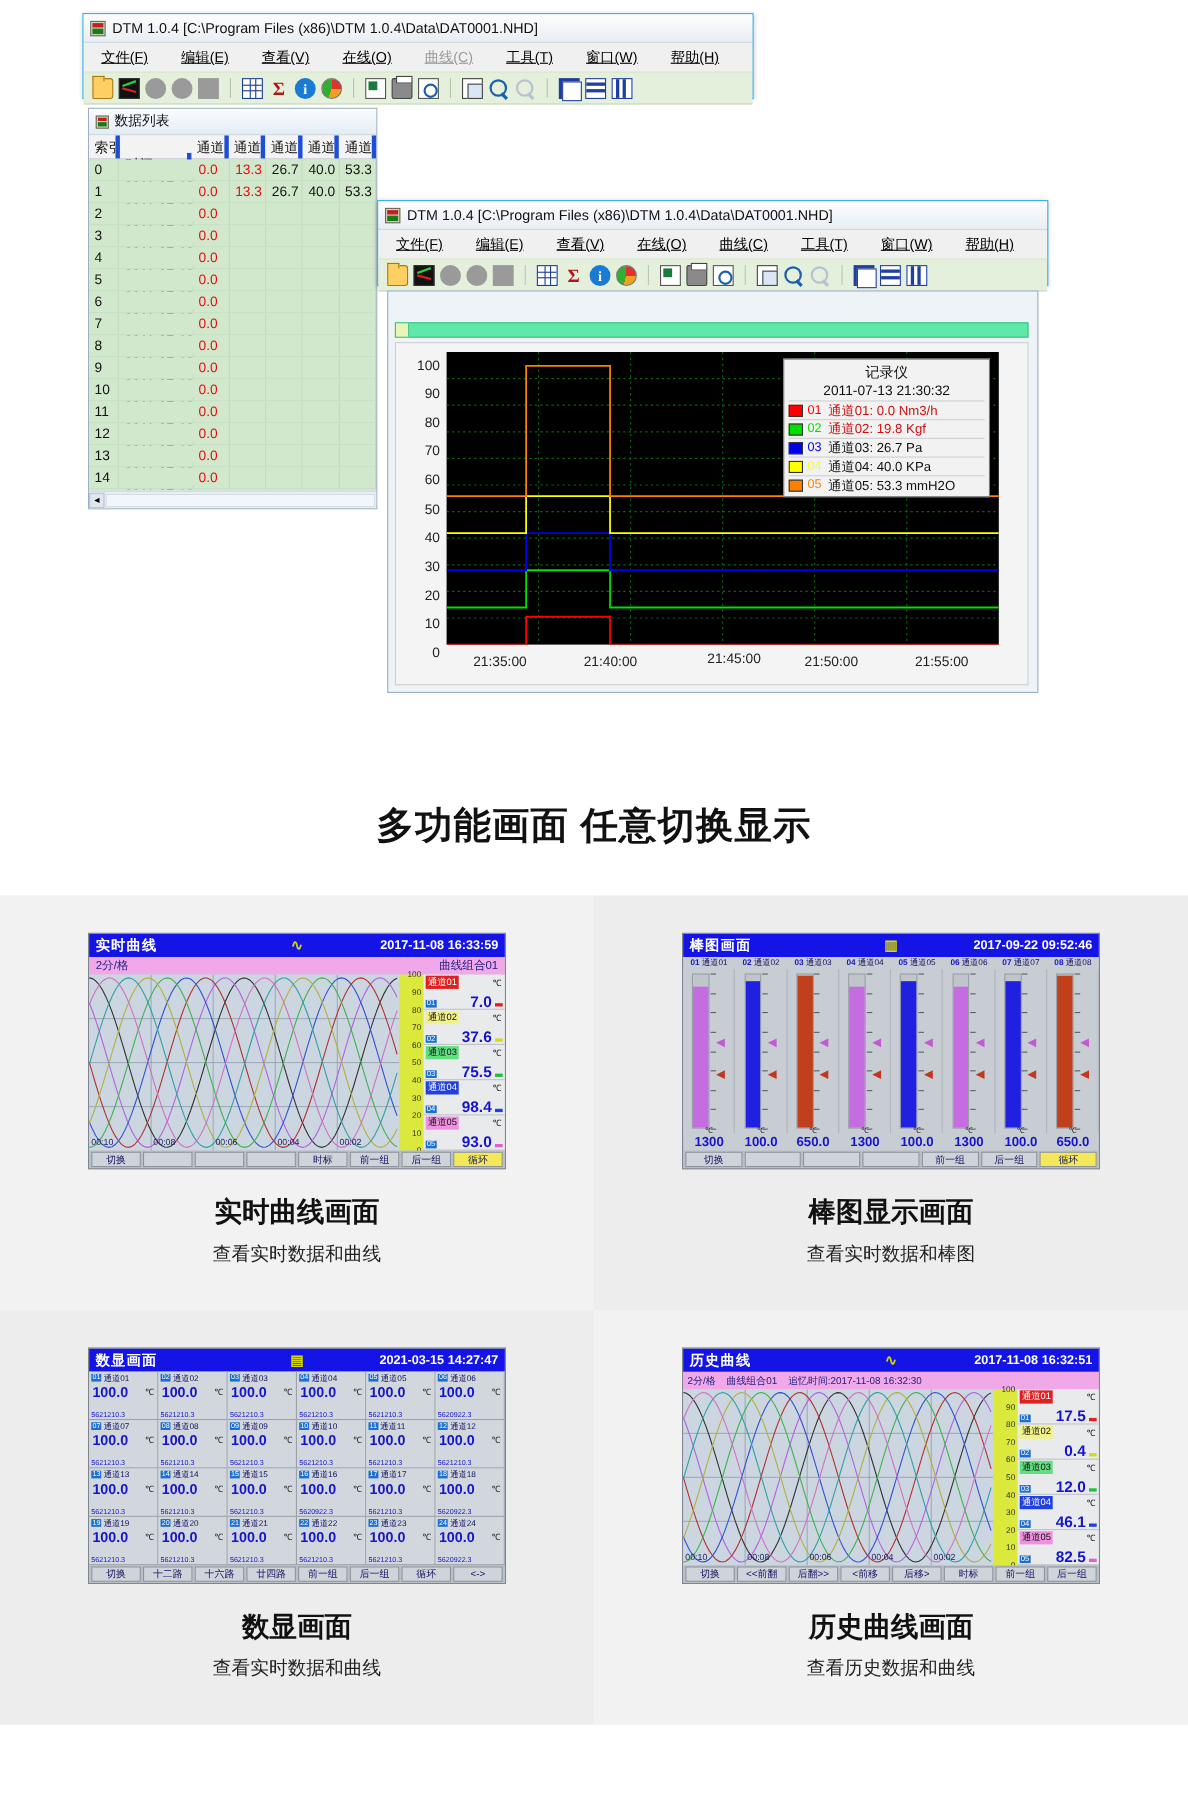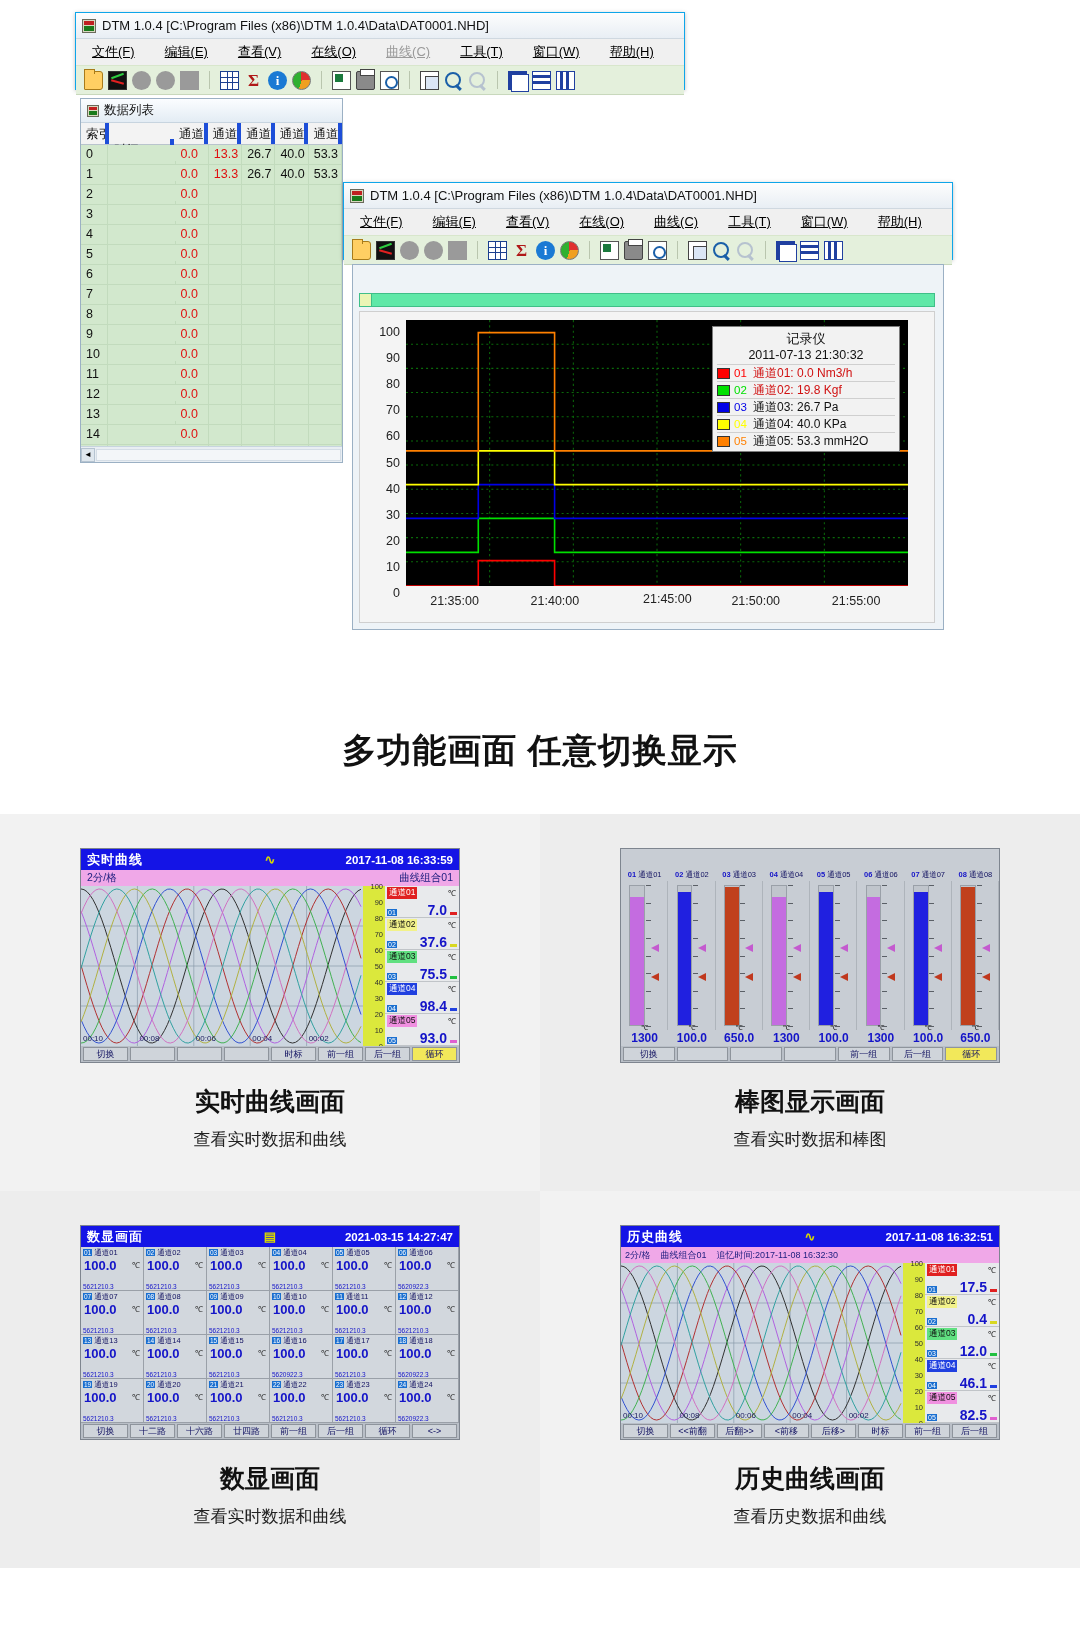--- a/index.html
+++ b/index.html
@@ -631,20 +631,25 @@
           <div class="rbtn">后一组</div>
           <div class="rbtn act">循环</div>
         </div>
     </div>
     <div class="cap-title">实时曲线画面</div>
     <div class="cap-sub">查看实时数据和曲线</div>
   </div>
 
   <div class="cellwrap cell-b">
     <div class="rec">
+      <div class="rec-top">
+        <span class="rt-title">棒图画面</span>
+        <span class="rt-ico">▥</span>
+        <span class="rt-date">2017-09-22 09:52:46</span>
+      </div>
       <div class="barhead" id="bar-heads">
           <span><b>01</b> 通道01</span>
           <span><b>02</b> 通道02</span>
           <span><b>03</b> 通道03</span>
           <span><b>04</b> 通道04</span>
           <span><b>05</b> 通道05</span>
           <span><b>06</b> 通道06</span>
           <span><b>07</b> 通道07</span>
           <span><b>08</b> 通道08</span>
         </div>

